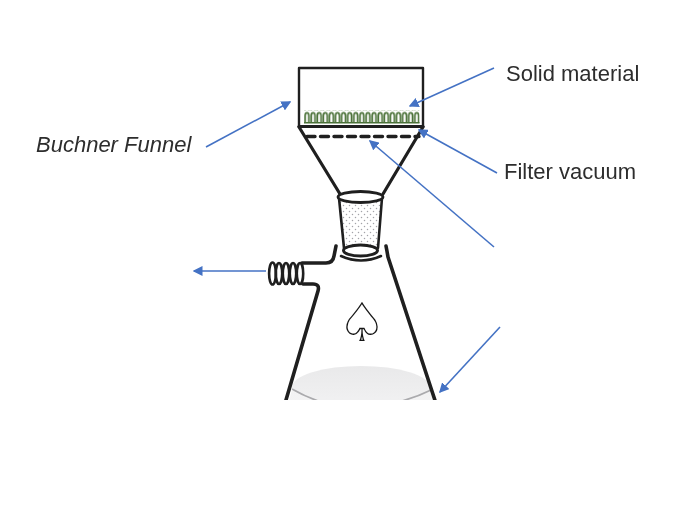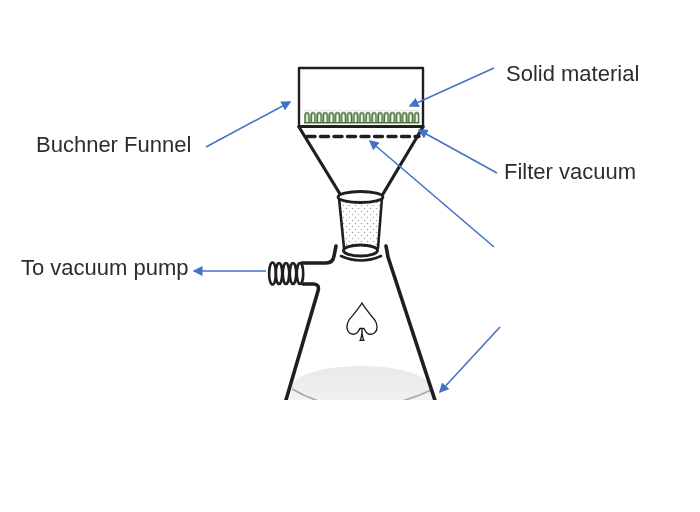--- a/index.html
+++ b/index.html
@@ -102,18 +102,17 @@
 
     <line class="arrowline" x1="494" y1="68" x2="410" y2="106" marker-end="url(#arrowhead)"></line>
     <line class="arrowline" x1="206" y1="147" x2="290" y2="102" marker-end="url(#arrowhead)"></line>
     <line class="arrowline" x1="497" y1="173" x2="419" y2="130" marker-end="url(#arrowhead)"></line>
     <line class="arrowline" x1="494" y1="247" x2="370" y2="141" marker-end="url(#arrowhead)"></line>
     <line class="arrowline" x1="266" y1="271" x2="194" y2="271" marker-end="url(#arrowhead)"></line>
     <line class="arrowline" x1="500" y1="327" x2="440" y2="392" marker-end="url(#arrowhead)"></line>
   </svg>
 
   <div class="label" style="left:506px;top:61px;">Solid material</div>
-  <div class="label" style="left:36px;top:132px;">Buchner Funnel</div>
+  <div class="label" style="left:36px;top:132px;font-style:italic;">Buchner Funnel</div>
   <div class="label" style="left:504px;top:159px;">Filter vacuum</div>
-  <div class="label" style="left:21px;top:255px;">To vacuum pump</div>
 
   <div class="flask-symbol">♤</div>
 </div>
 
 </body></html>

